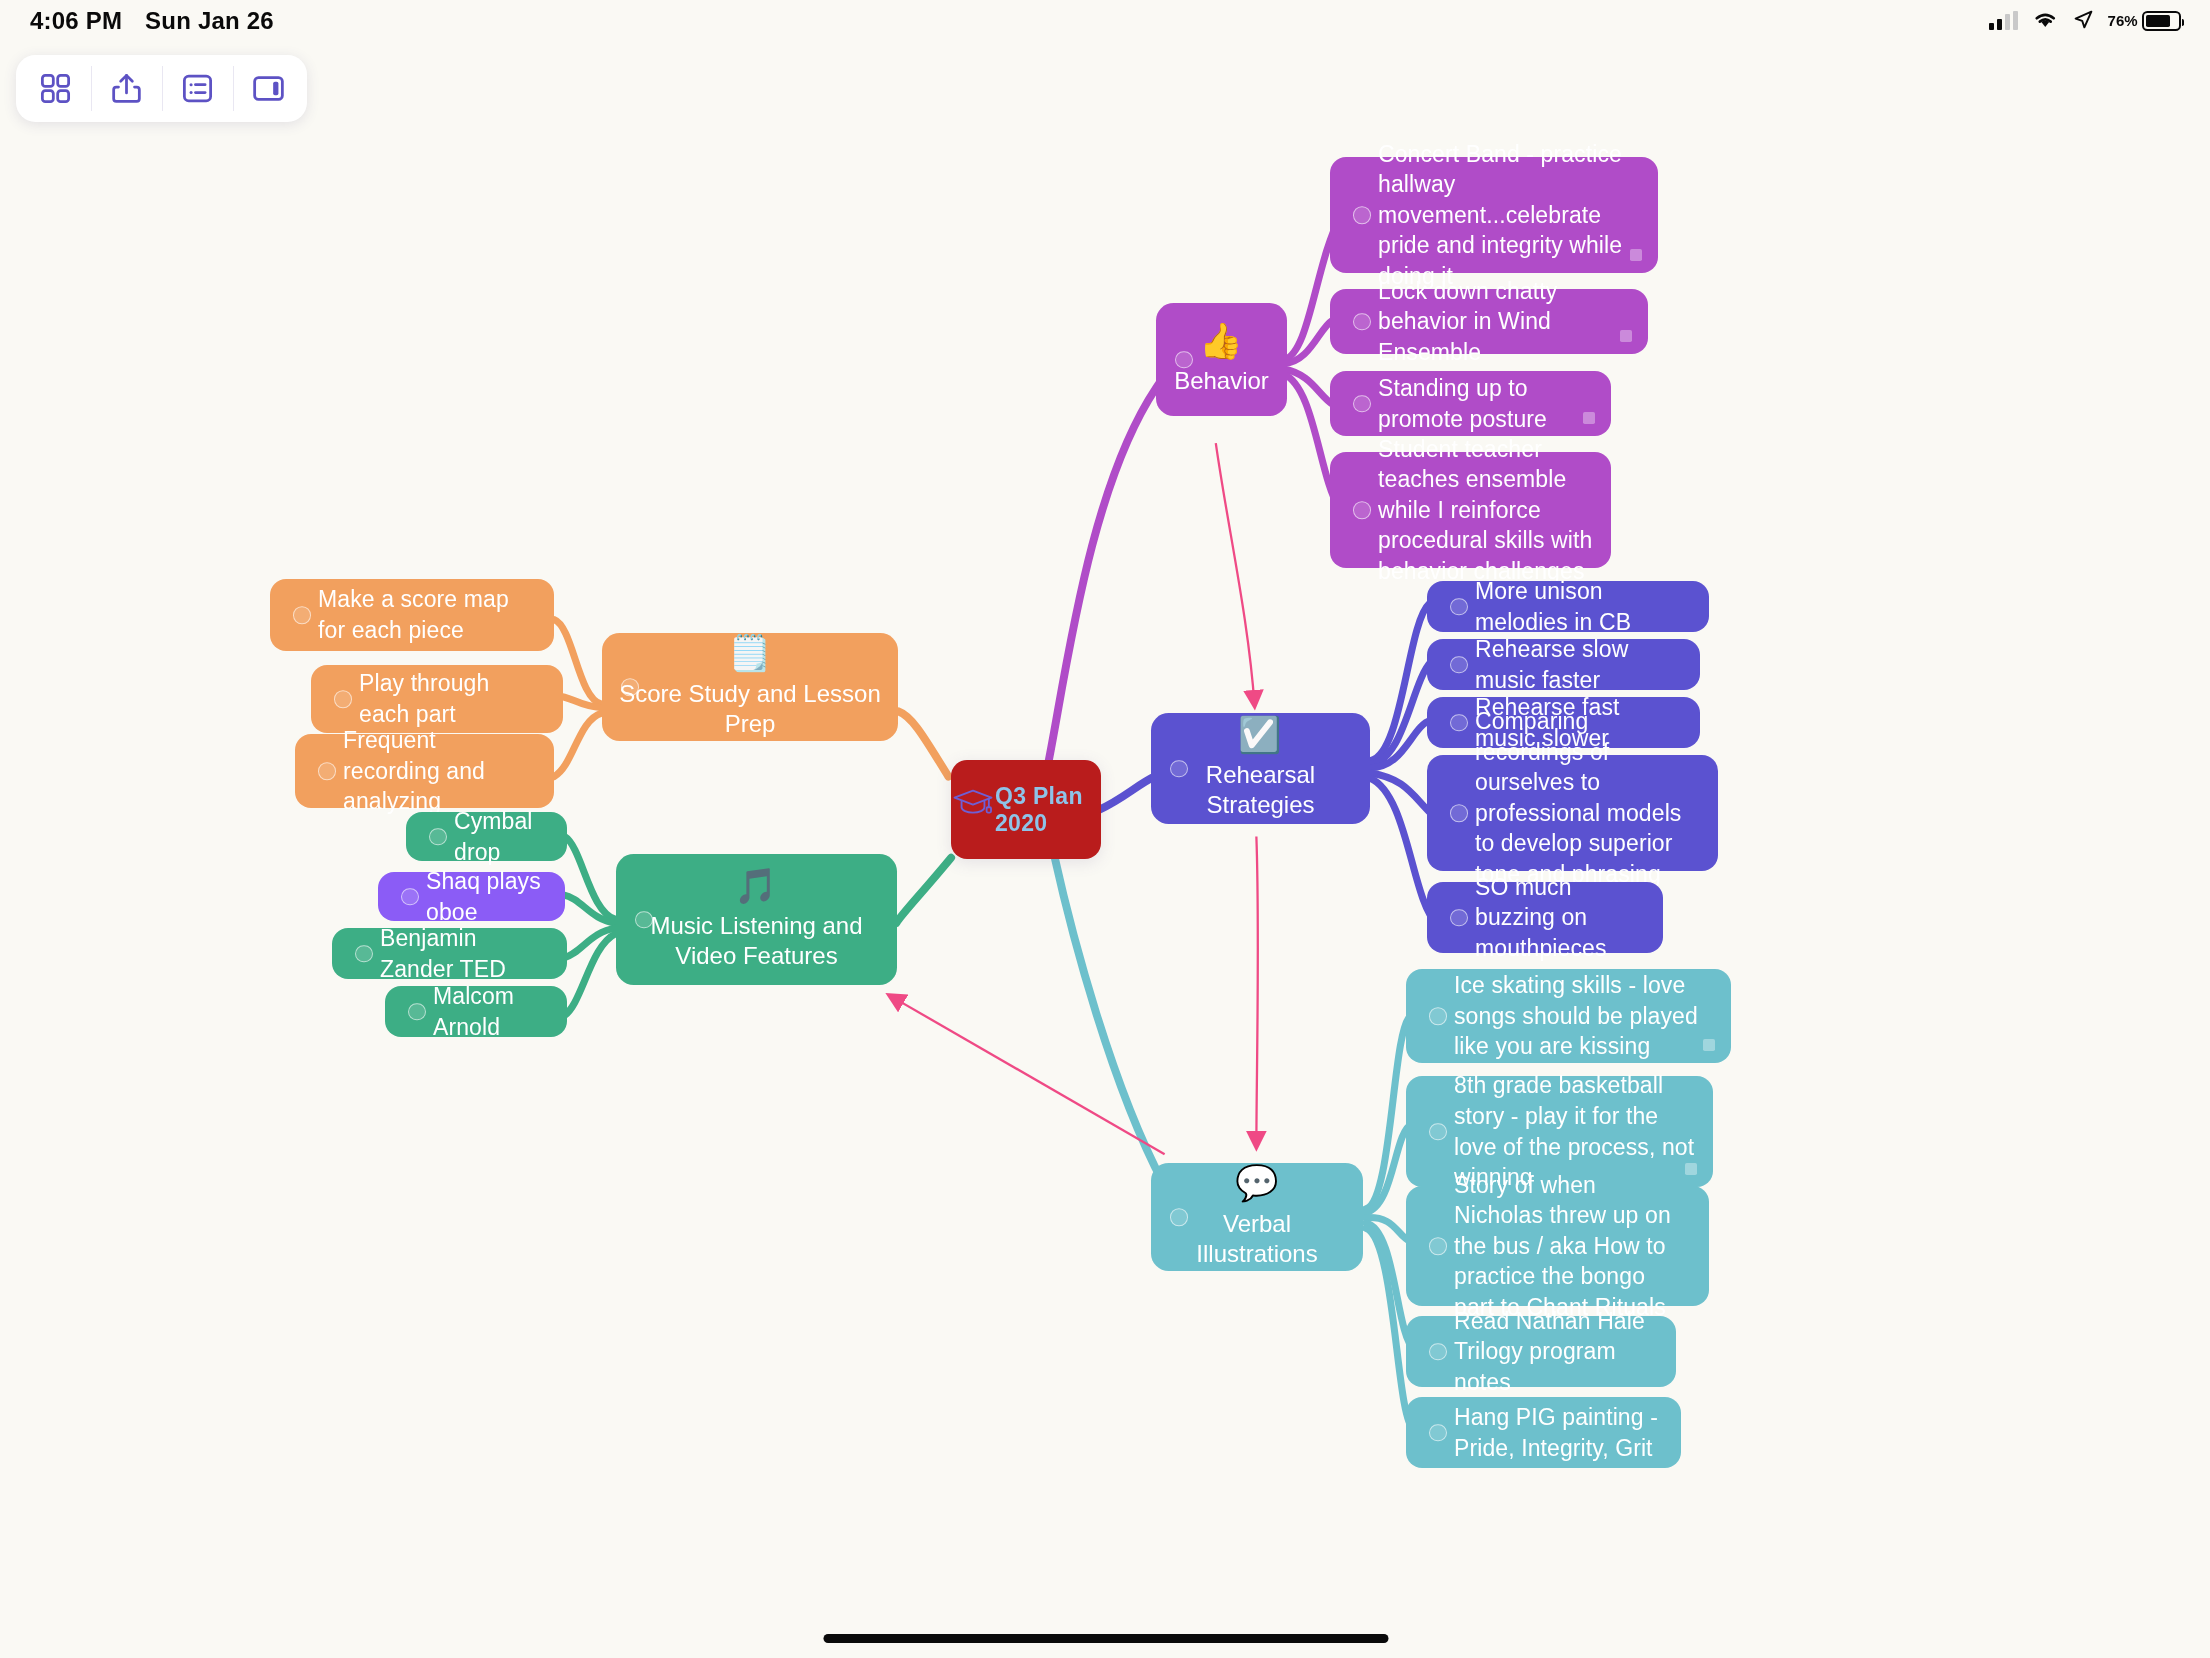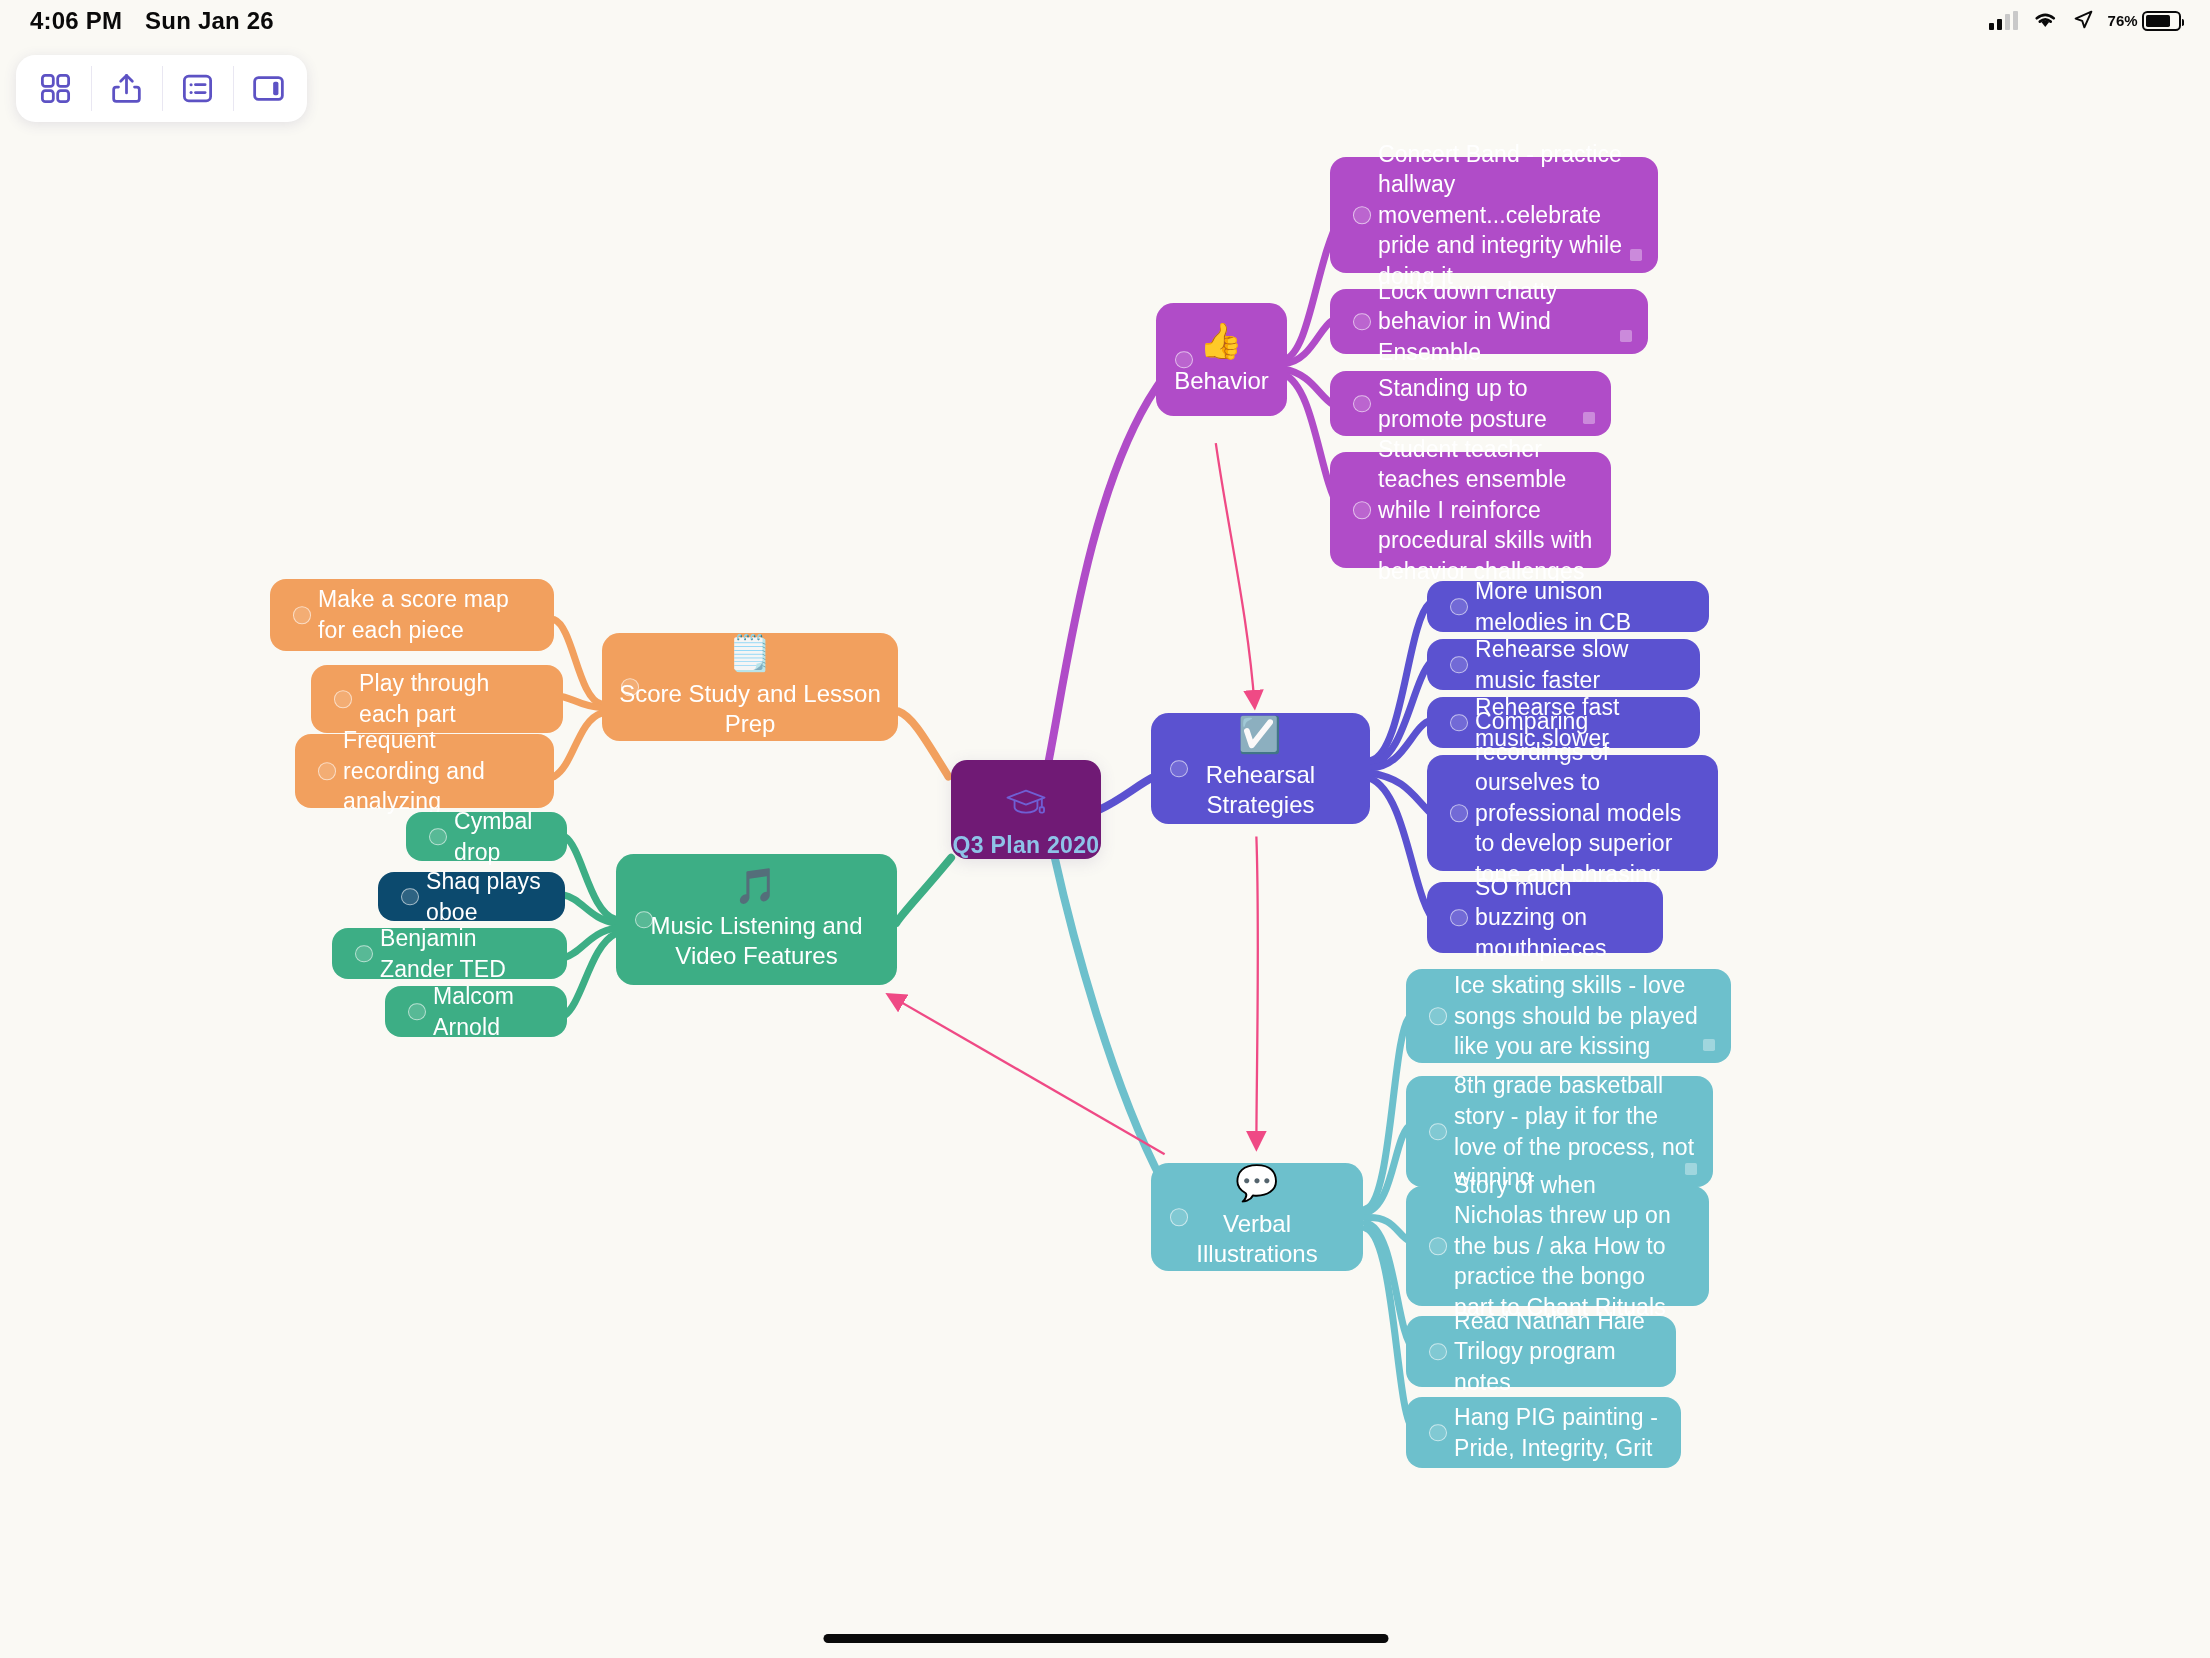--- a/index.html
+++ b/index.html
@@ -93,23 +93,23 @@
   }
   .branch .emoji { font-size: 35px; line-height: 1; margin-bottom: 8.8px; }
   .branch .blabel {
     font-size: 24px; color: #ffffff; text-align: center; line-height: 1.25;
     padding: 0 14px; font-weight: 400;
   }
   .branch .bullet { left: 19.4px; top: 50%; }
 
   
   .center {
-    position: absolute; background: #701a75; border-radius: 16px;
+    position: absolute; background: #b91c1c; border-radius: 16px;
     box-shadow: 0 3.5px 16px rgba(90,80,140,.13);
-    display: flex; flex-direction: column; align-items: center; justify-content: flex-end;
+    display: flex; align-items: center; justify-content: flex-start;
     z-index: 12;
   }
   .center .cap { margin-bottom: 12.4px; }
   .center .ctitle { font-size: 23px; font-weight: 700; color: #8ec3e8; letter-spacing: 0.3px; }
   .center .bullet { border-color: rgba(140,195,232,.55); background: rgba(140,195,232,.12); left: 17.6px; }
 
   
   .home-ind {
     position: absolute; left: 50%; transform: translateX(-50%); bottom: 16px;
     width: 565px; height: 8.8px; background: #0a0a0a; border-radius: 5.3px; z-index: 30;
@@ -371,21 +371,21 @@
     <div class="node branch" style="left:616px; top:854px; width:281px; height:131px; background:#3dae85;">
       <span class="bullet"></span>
       <span class="emoji">🎵</span>
       <span class="blabel">Music Listening and Video Features</span>
     </div>
 
     <div class="node" style="left:406px; top:812px; width:161px; height:49px; background:#3dae85;">
       <span class="bullet"></span>
       <span class="txt">Cymbal drop</span>
     </div>
-    <div class="node" style="left:378px; top:872px; width:187px; height:49px; background:#0c4a6e;">
+    <div class="node" style="left:378px; top:872px; width:187px; height:49px; background:#8b5cf6;">
       <span class="bullet"></span>
       <span class="txt">Shaq plays oboe</span>
     </div>
     <div class="node" style="left:332px; top:928px; width:235px; height:51px; background:#3dae85;">
       <span class="bullet"></span>
       <span class="txt">Benjamin Zander TED</span>
     </div>
     <div class="node" style="left:385px; top:986px; width:182px; height:51px; background:#3dae85;">
       <span class="bullet"></span>
       <span class="txt">Malcom Arnold</span>

